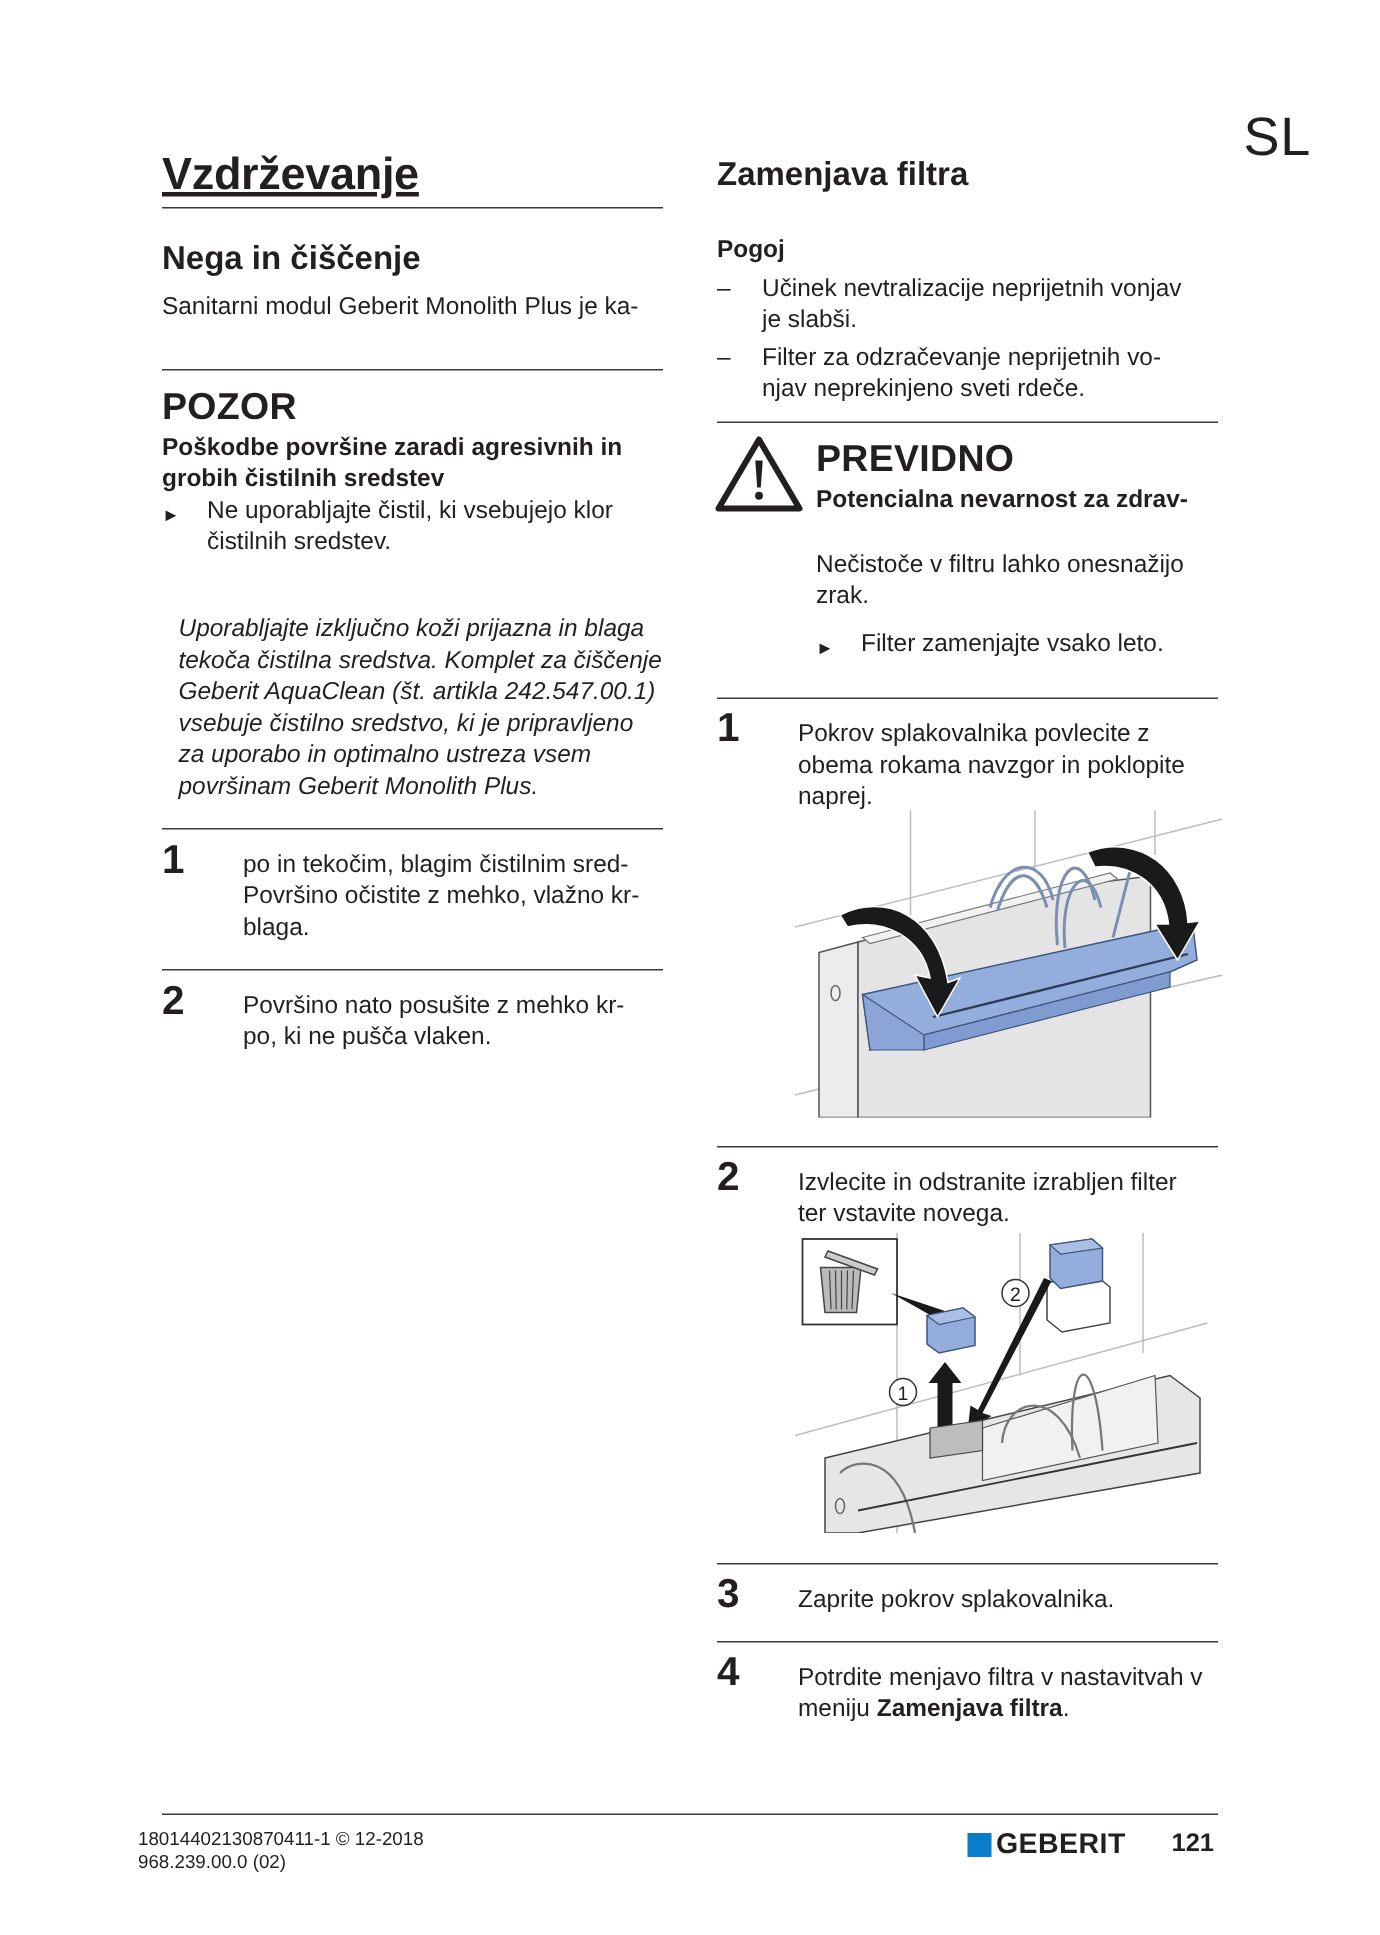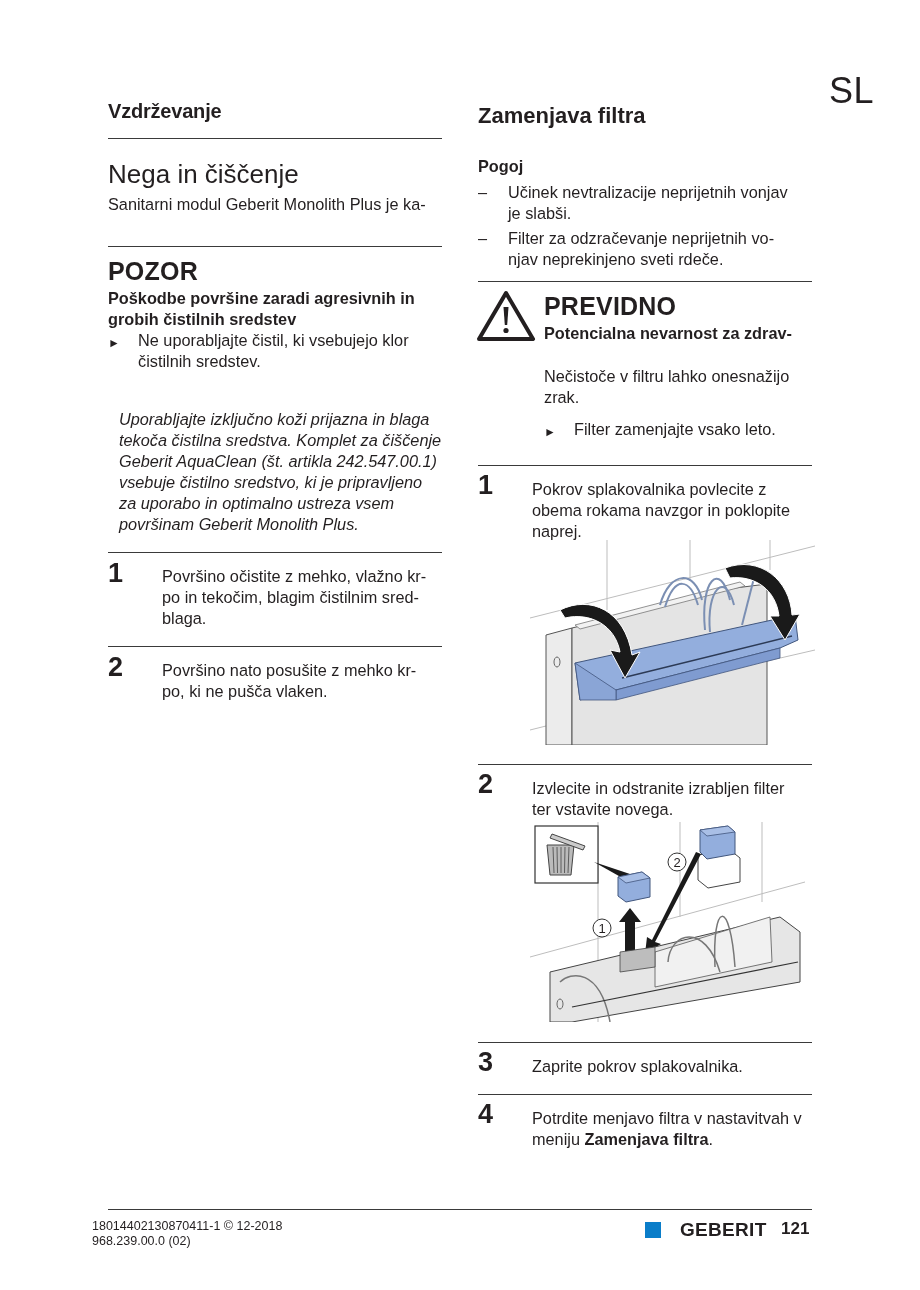--- a/index.html
+++ b/index.html
@@ -1,22 +1,22 @@
 <!DOCTYPE html>
 <html><head>
 <meta charset="utf-8">
 <style>
   html, body { margin: 0; padding: 0; background: #ffffff; }
   body { width: 920px; height: 1290px; position: relative; overflow: hidden;
          font-family: "Liberation Sans", sans-serif; color: #231f20; }
   .abs { position: absolute; }
   .rule { position: absolute; height: 0; border-top: 1.3px solid #3a3a3a; }
   .lang { left: 829px; top: 70px; font-size: 36px; font-weight: 400; letter-spacing: 0.5px; }
-  .h1 { font-size: 20px; font-weight: 700; letter-spacing: -0.2px; }
-  .h2 { font-size: 26px; font-weight: 400; }
+  .h1 { font-size: 30px; font-weight: 700; letter-spacing: -0.2px; text-decoration: underline; }
+  .h2 { font-size: 22px; font-weight: 700; }
   .h2b { font-size: 22px; font-weight: 700; }
   .body { font-size: 16.3px; line-height: 21px; }
   .bold { font-weight: 700; }
   .sig { font-size: 25px; font-weight: 700; letter-spacing: 0.2px; }
   .step-num { font-size: 27px; font-weight: 700; }
   .bullet-row { display: flex; }
   .bullet-row .mark { width: 30px; flex: none; font-size: 12px; padding-top: 3px; }
   .dash-row { display: flex; }
   .dash-row .mark { width: 30px; flex: none; }
   .footer-text { font-size: 12.5px; line-height: 15px; }
@@ -58,22 +58,22 @@
   <div>tekoča čistilna sredstva. Komplet za čiščenje</div>
   <div>Geberit AquaClean (št. artikla 242.547.00.1)</div>
   <div>vsebuje čistilno sredstvo, ki je pripravljeno</div>
   <div>za uporabo in optimalno ustreza vsem</div>
   <div>površinam Geberit Monolith Plus.</div>
 </div>
 
 <div class="rule" style="left:108px; top:552px; width:334px;"></div>
 <div class="abs step-num" style="left:108px; top:558px;">1</div>
 <div class="abs body" style="left:162px; top:566px; width:285px;">
+  <div>po in tekočim, blagim čistilnim sred-</div>
   <div>Površino očistite z mehko, vlažno kr-</div>
-  <div>po in tekočim, blagim čistilnim sred-</div>
   <div>blaga.</div>
 </div>
 
 <div class="rule" style="left:108px; top:646px; width:334px;"></div>
 <div class="abs step-num" style="left:108px; top:652px;">2</div>
 <div class="abs body" style="left:162px; top:660px; width:285px;">
   <div>Površino nato posušite z mehko kr-</div>
   <div>po, ki ne pušča vlaken.</div>
 </div>
 
@@ -234,17 +234,17 @@
 <div class="abs body" style="left:532px; top:1108px; width:290px;">
   <div>Potrdite menjavo filtra v nastavitvah v</div>
   <div><span>meniju </span><span class="bold">Zamenjava filtra</span><span>.</span></div>
 </div>
 
 <div class="rule" style="left:108px; top:1209px; width:704px;"></div>
 <div class="abs footer-text" style="left:92px; top:1219px;">
   <div>18014402130870411-1 © 12-2018</div>
   <div>968.239.00.0 (02)</div>
 </div>
-<div class="abs logo" style="left:645px; top:1219px;gap:16px;">
+<div class="abs logo" style="left:645px; top:1219px;">
   <span class="logo-square"></span>
   <span class="logo-text">GEBERIT</span>
 </div>
 <div class="abs page-num" style="left:781px; top:1219px;">121</div>
 
 </body></html>

